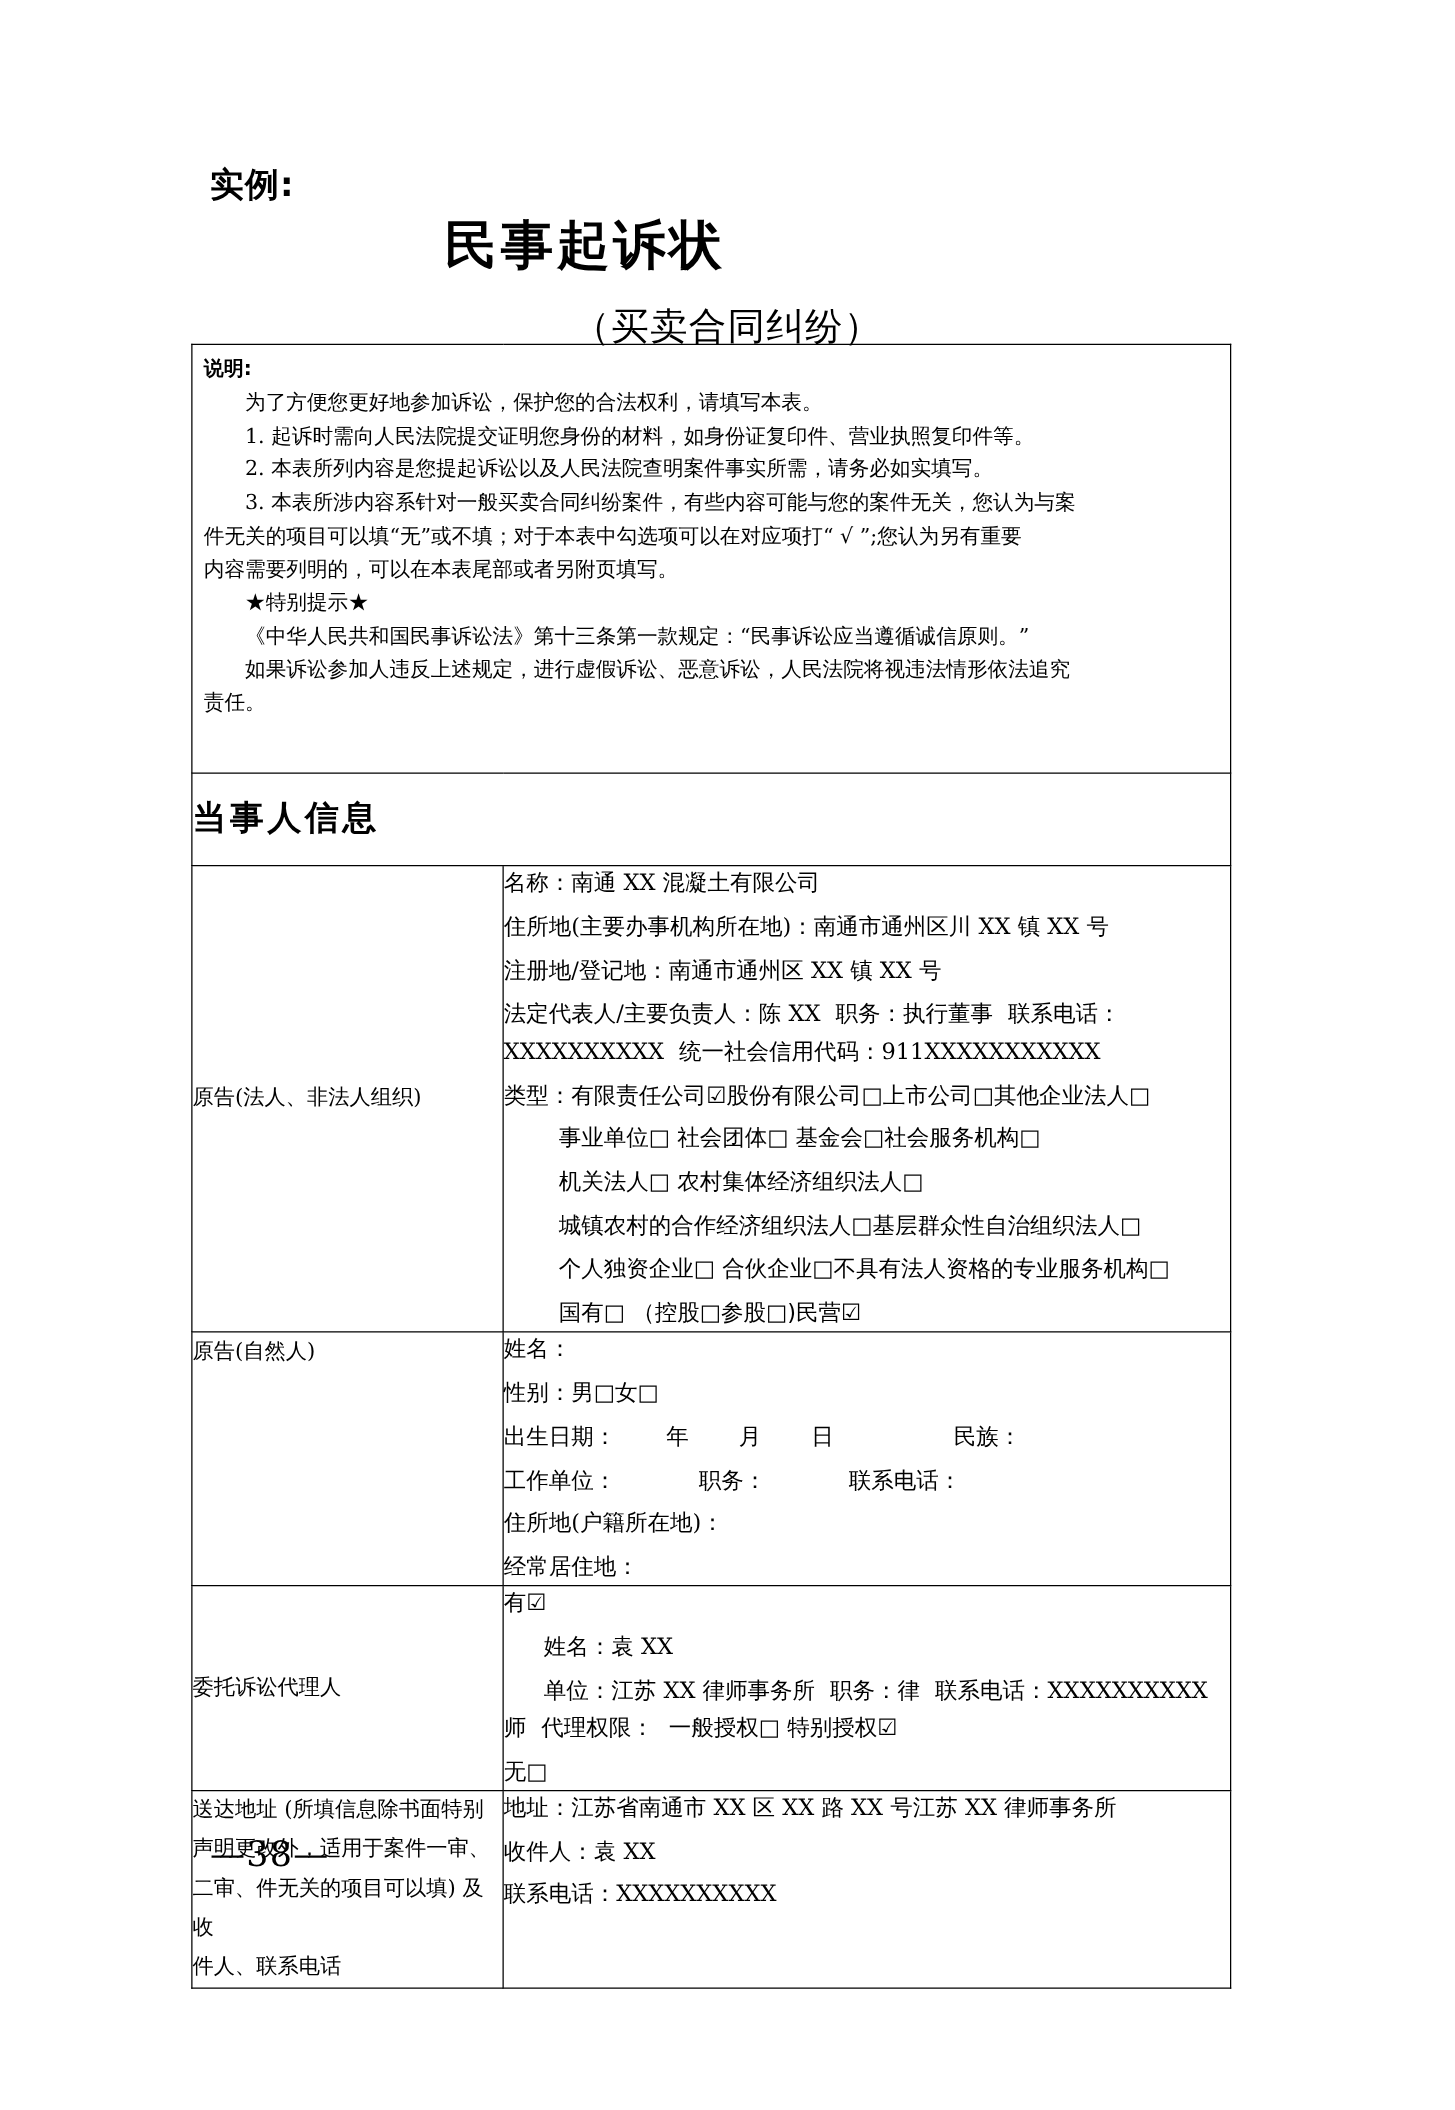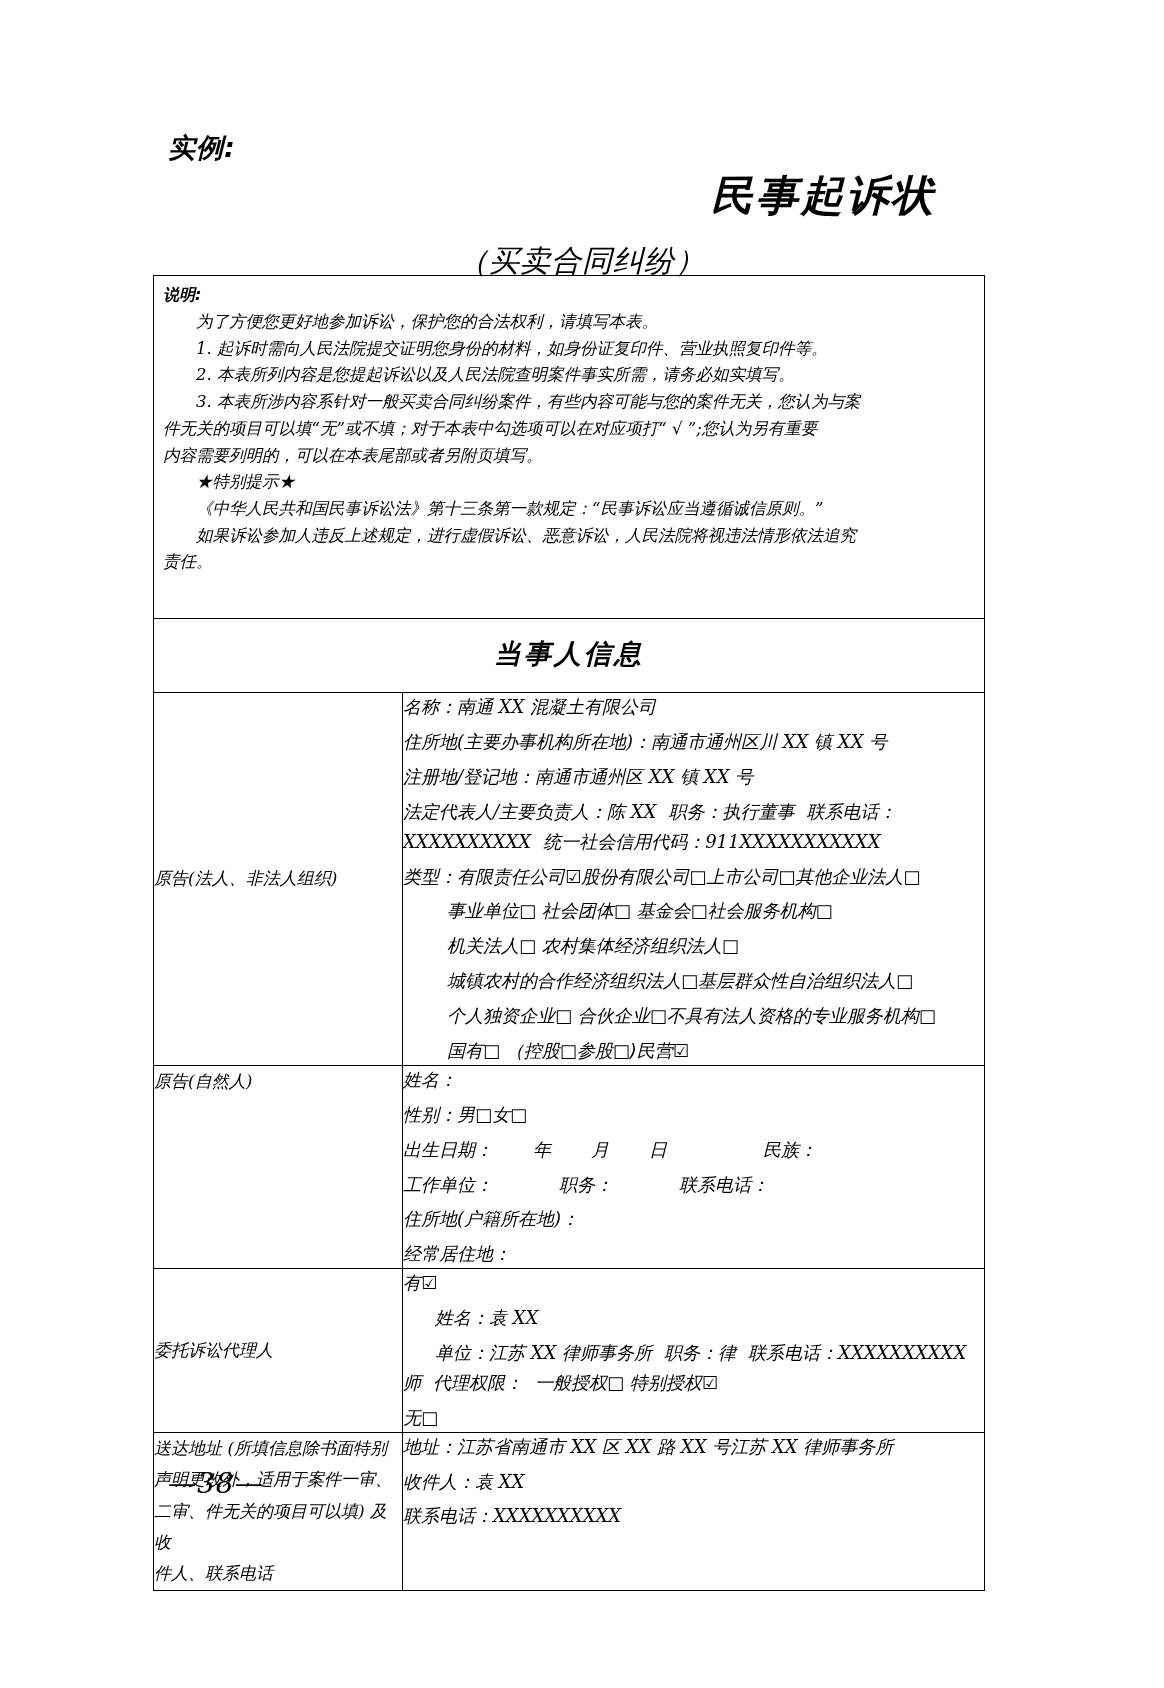--- a/index.html
+++ b/index.html
@@ -15,39 +15,38 @@
     position: relative;
     overflow: hidden;
   }
   .page {
     position: absolute;
     left: 0; top: 0;
     width: 1164px;
     height: 1688px;
     box-sizing: border-box;
     padding: 0;
-    font-style: italic;
   }
 
   
   .example-label {
     position: absolute;
     left: 168px;
     top: 130px;
     font-family: "DejaVu Sans", "Liberation Sans", sans-serif;
     font-weight: bold;
     font-size: 27px;
     letter-spacing: 1px;
   }
   .doc-title {
     position: absolute;
     left: 0;
     top: 168px;
     width: 936px;
-    text-align: right;
+    text-align: center;
     font-family: "DejaVu Sans", "Liberation Sans", sans-serif;
     font-weight: bold;
     font-size: 42px;
     letter-spacing: 3px;
   }
   .doc-subtitle {
     position: absolute;
     left: 0;
     top: 241px;
     width: 1164px;
@@ -95,21 +94,20 @@
   }
   .instructions .star-line {
     margin: 0;
     text-indent: 2em;
     font-size: 16.5px;
   }
   .instructions .spacer { height: 30px; }
 
   
   .section-banner {
-    text-align: center;
     font-family: "DejaVu Sans", "Liberation Sans", sans-serif;
     font-weight: bold;
     font-size: 27px;
     letter-spacing: 3px;
     padding: 17px 0 20px 0;
   }
 
   
   .rowlabel {
     font-size: 17px;

